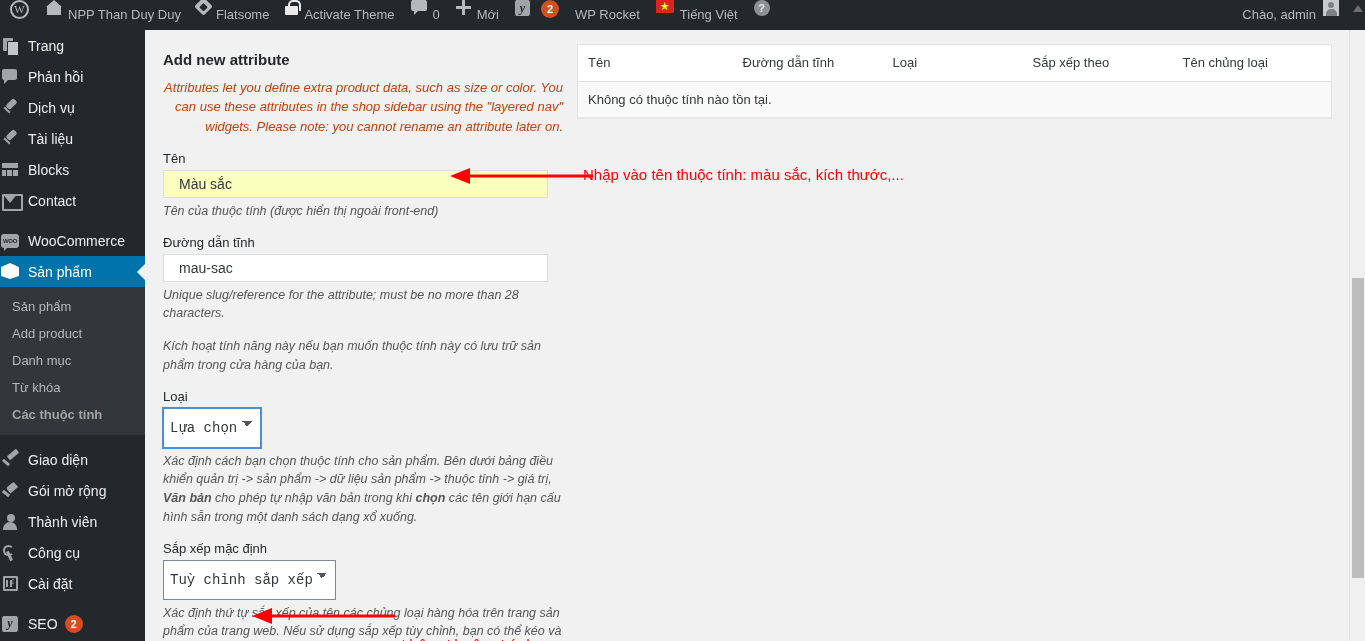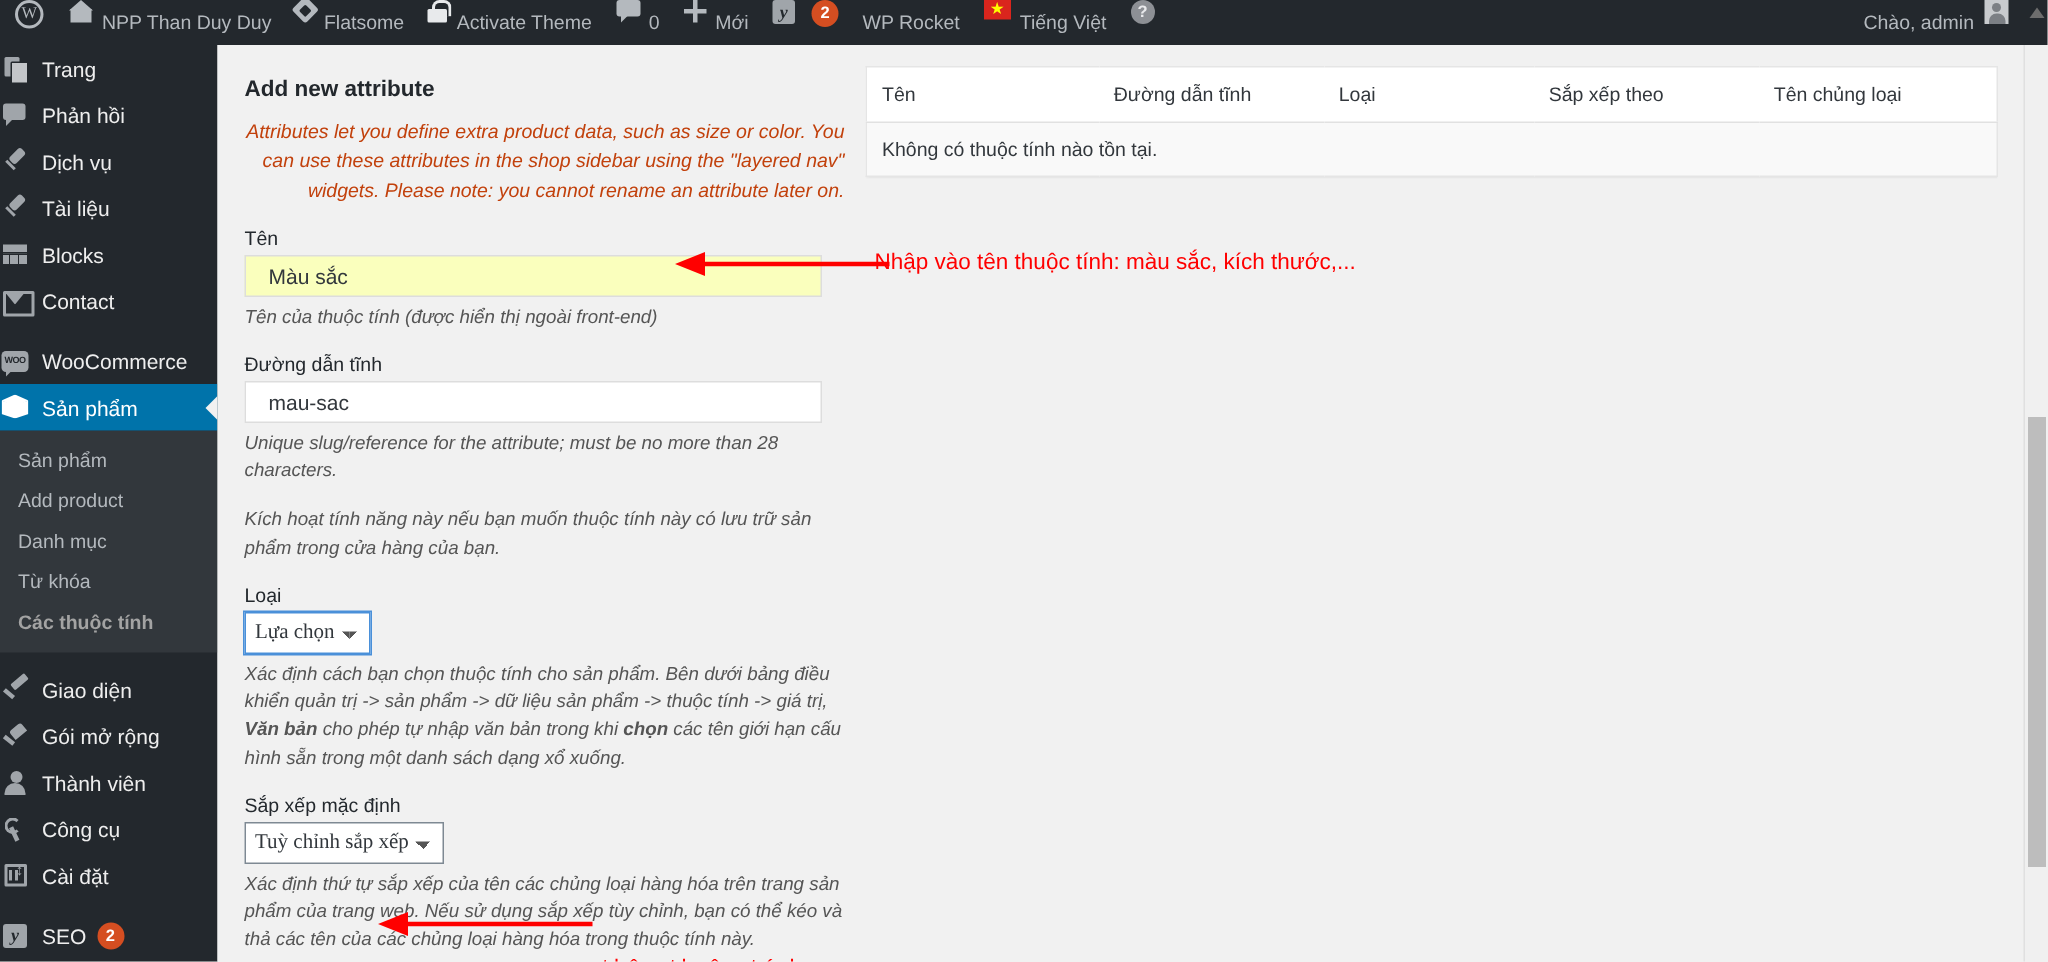--- a/index.html
+++ b/index.html
@@ -361,23 +361,23 @@
   }
   .cbrow { display: flex; align-items: center; margin-bottom: 2px; }
   input[type=checkbox].cb {
     width: 16px; height: 16px; margin: 0 6px 0 2px;
     border: 1px solid #b4b9be; background: #fff;
     -webkit-appearance: none; appearance: none; border-radius: 2px;
     outline: none; cursor: pointer;
   }
   .cbrow label { font-size: 13px; color: #23282d; cursor: pointer; }
   select.sel {
-    height: 28px; padding: 2px 22px 2px 6px;
+    height: 40px; padding: 2px 22px 2px 6px;
     border: 1px solid #7e8993; background: #fff; color: #32373c;
-    font-size: 14px; font-family: Liberation Serif, serif;
+    font-size: 14px; font-family: Liberation Mono, monospace;
     -webkit-appearance: none; appearance: none; border-radius: 0;
     outline: none; cursor: pointer;
     background-image: linear-gradient(45deg, transparent 50%, #555 50%),
                       linear-gradient(135deg, #555 50%, transparent 50%);
     background-position: calc(100% - 13px) 12px, calc(100% - 8px) 12px;
     background-size: 5px 5px, 5px 5px;
     background-repeat: no-repeat;
   }
   select.sel.focused { border-color: #4a90d9; box-shadow: 0 0 0 1px #4a90d9; }
 

